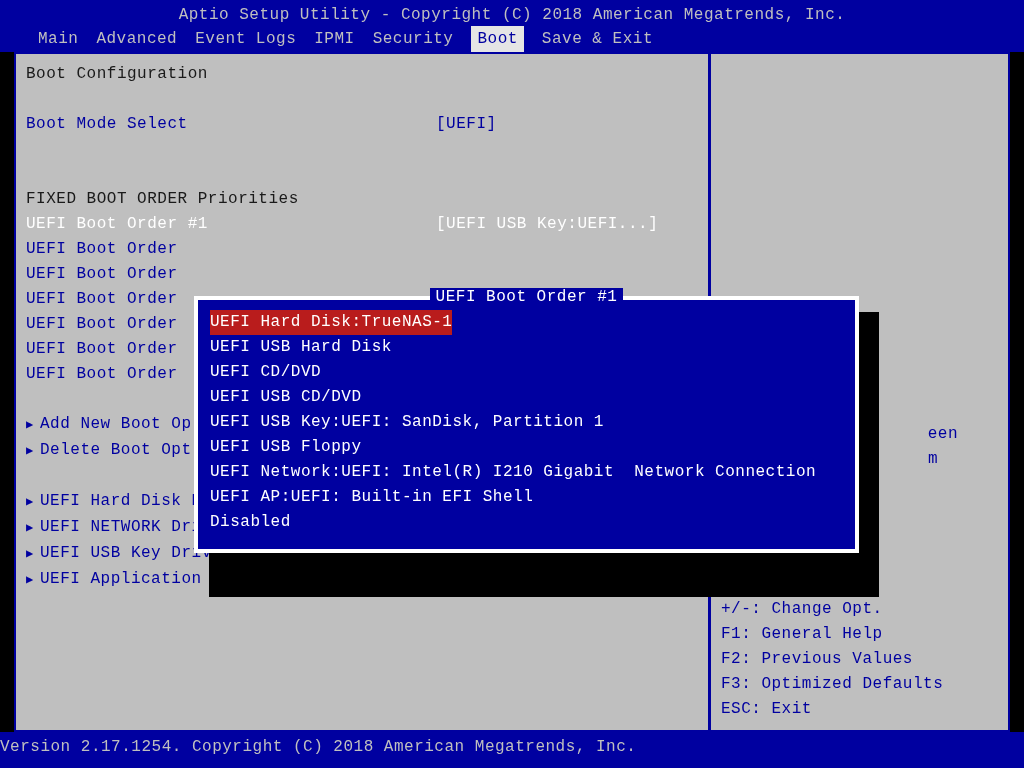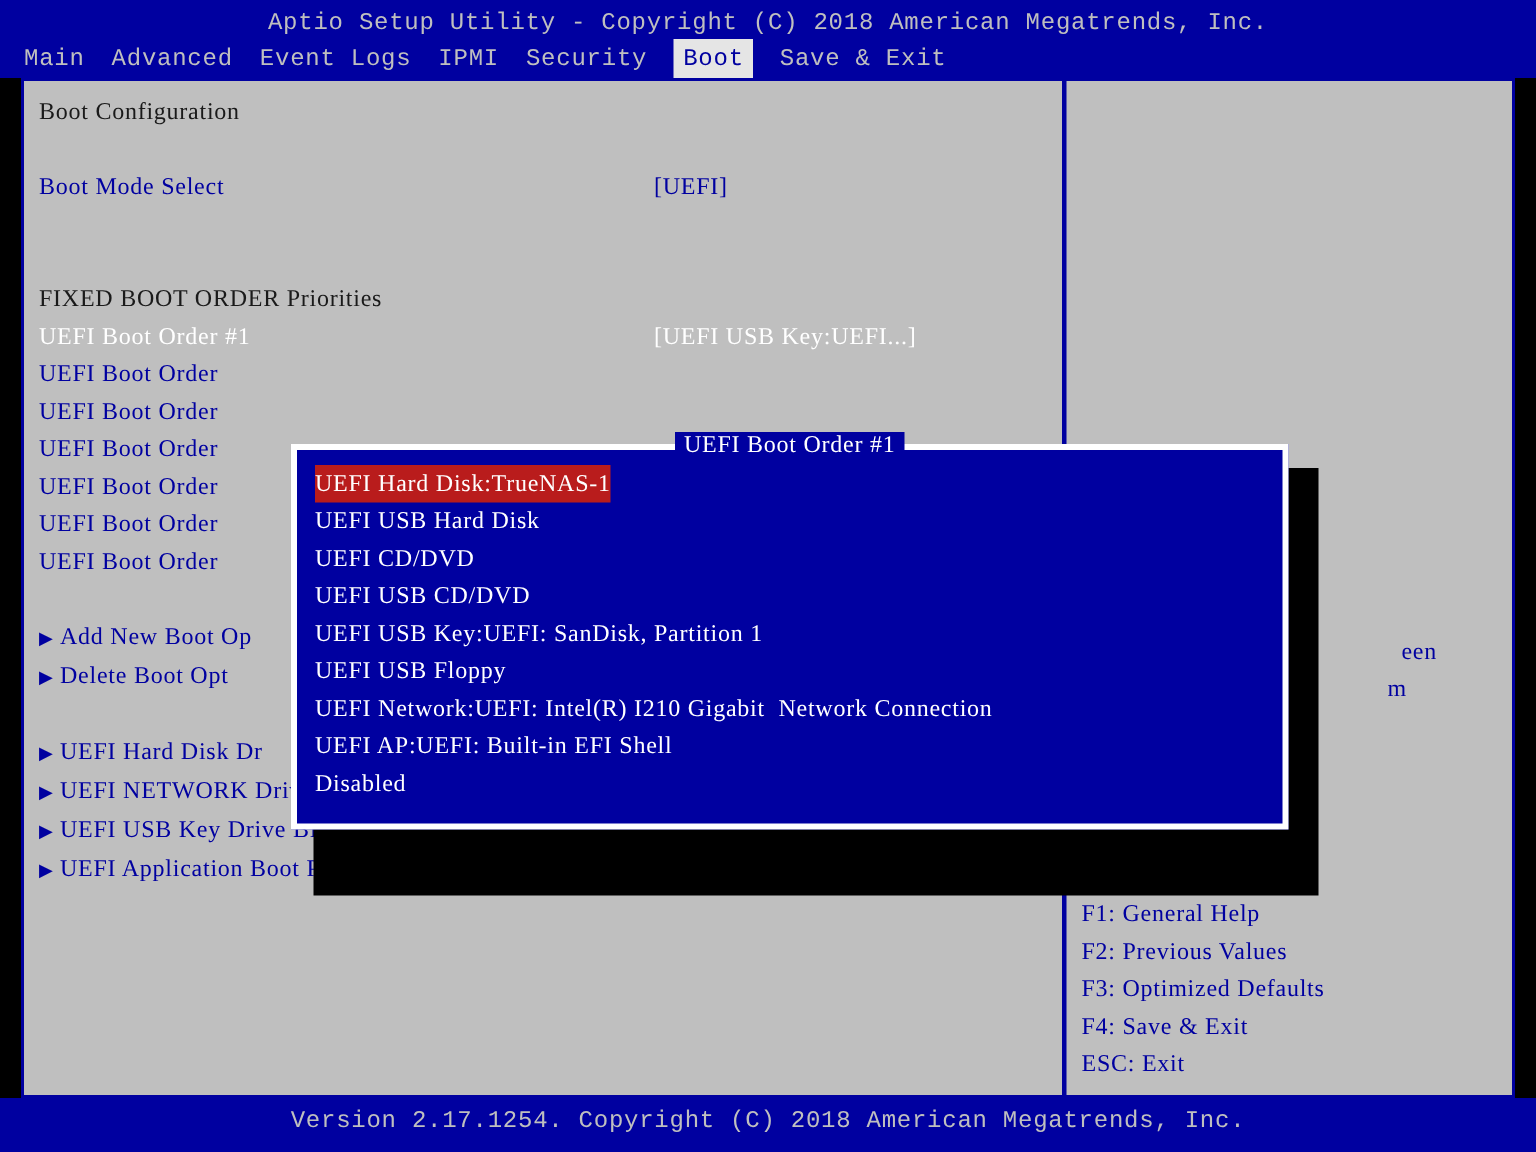--- a/index.html
+++ b/index.html
@@ -22,37 +22,36 @@
     padding: 4px 0 0 0;
   }
   .title-line {
     text-align: center;
     color: #bfbfbf;
     line-height: 22px;
   }
   .menu-line {
     display: flex;
     gap: 18px;
-    padding-left: 16px;
+    padding-left: 38px;
     line-height: 26px;
     text-align: right;
   }
   .menu-item { color: #bfbfbf; }
   .menu-item.active {
     background: #e5e5e5;
     color: #0000a0;
     padding: 0 6px;
   }
   .body-area {
     position: relative;
     background: #bfbfbf;
     height: 680px;
     border-left: 14px solid #000;
     border-right: 14px solid #000;
-    font-family: Liberation Serif, serif;
   }
   .main-panel {
     position: absolute;
     left: 0; top: 0;
     width: 696px;
     height: 680px;
     border: 2px solid #0000a0;
     padding: 8px 10px;
     color: #0000a0;
   }
@@ -73,21 +72,20 @@
   .row .value { }
   .arrow::before { content: "\25B6"; color:#0000a0; margin-right:4px; font-size:12px; display:inline-block; width:10px;}
   .help-block {
     position: absolute;
     bottom: 8px; left: 10px;
     color: #0000a0;
   }
   .bottom-bar {
     background: #0000a0;
     color: #bfbfbf;
-    text-align: center;
     height: 36px;
     line-height: 30px;
   }
   
   .popup-shadow {
     position: absolute;
     left: 195px; top: 260px;
     width: 670px; height: 285px;
     background: #000;
   }
@@ -178,21 +176,20 @@
     <div class="right-panel">
       <div style="height:360px"></div>
       <div class="line" style="text-align:right;padding-right:40px">een</div>
       <div class="line" style="text-align:right;padding-right:60px">m</div>
       <div class="help-block" id="hints">
           <div class="line">Enter: Select</div>
           <div class="line">+/-: Change Opt.</div>
           <div class="line">F1: General Help</div>
           <div class="line">F2: Previous Values</div>
           <div class="line">F3: Optimized Defaults</div>
-          <div class="line">F4: Save &amp; Exit</div>
           <div class="line">ESC: Exit</div>
         </div>
     </div>
 
     <div class="popup-shadow"></div>
     <div class="popup">
       <div class="popup-title"><span>UEFI Boot Order #1</span></div>
       <div id="popup-opts">
           <div><span class="opt selected">UEFI Hard Disk:TrueNAS-1</span></div>
           <div><span class="opt">UEFI USB Hard Disk</span></div>

